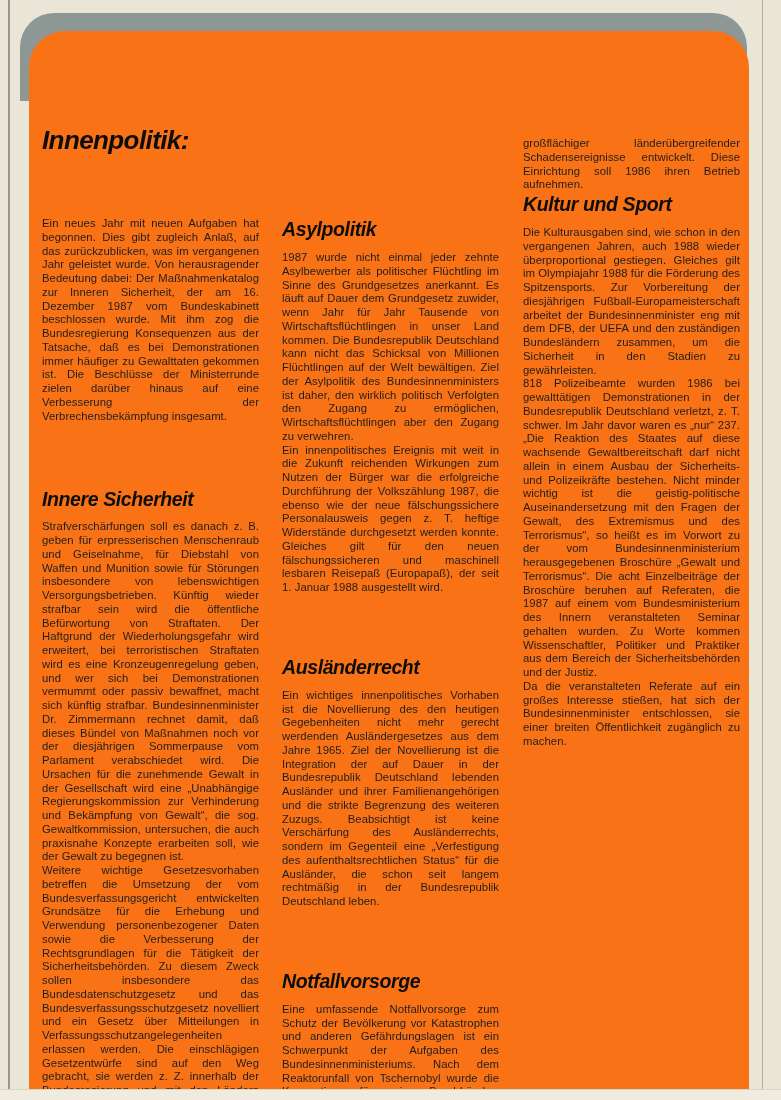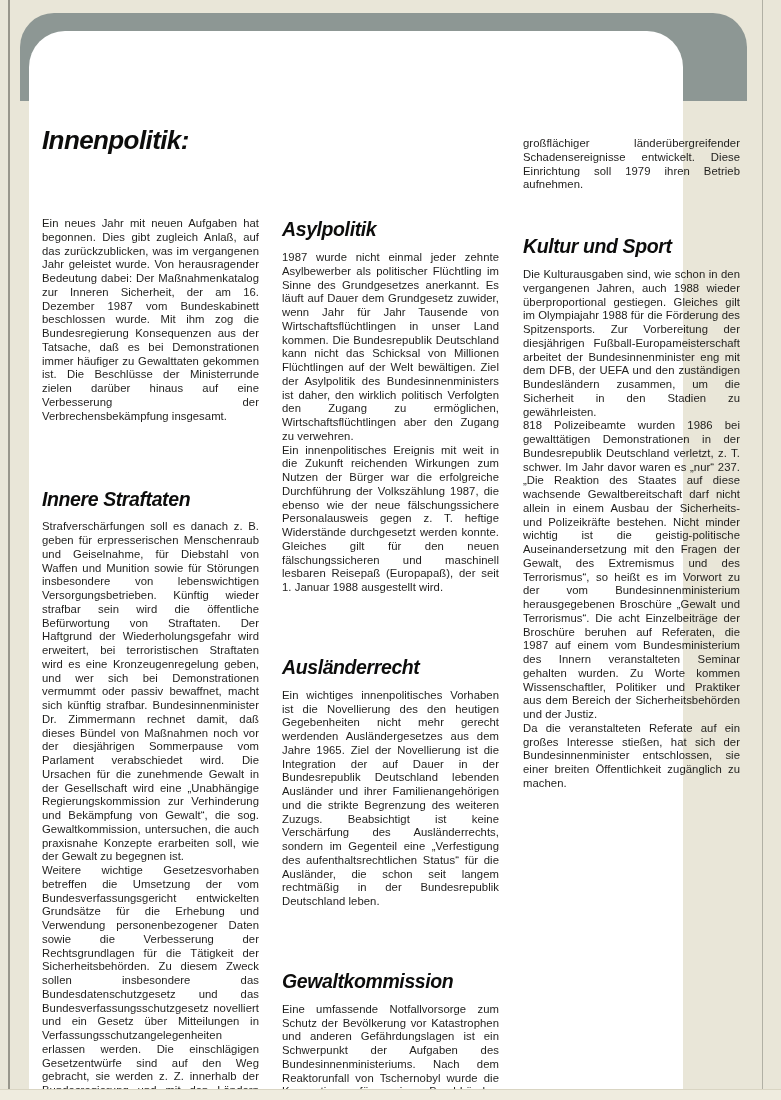--- a/index.html
+++ b/index.html
@@ -31,22 +31,22 @@
     background: #efecdf; border-top: 1px solid #d9d5c3;
   }
   
   .gray-band {
     position: absolute; left: 20px; top: 13px; width: 727px; height: 88px;
     background: #8d9794;
     border-radius: 34px 34px 0 0;
   }
   
   .card {
-    position: absolute; left: 29px; top: 31px; width: 654px; height: 1058px;
-    background: #ffffff;
+    position: absolute; left: 29px; top: 31px; width: 720px; height: 1058px;
+    background: #f97316;
     border-radius: 36px 36px 0 0;
   }
   .article-title {
     position: absolute; left: 13px; top: 94px; width: 470px;
     color: #0d0d0c;
   }
   .article-title .t-line {
     font-size: 26px; line-height: 31px;
     font-style: italic; font-weight: 800; letter-spacing: -0.6px;
     white-space: nowrap;
@@ -71,21 +71,21 @@
   .sec-heading {
     font-size: 19.5px; line-height: 24px;
     font-style: italic; font-weight: 800; letter-spacing: -0.4px;
     color: #0d0d0c;
     margin: 0 0 10px 0;
     white-space: nowrap;
   }
   .sec-heading.two-line { line-height: 23px; white-space: normal; }
   .mt-col1 { margin-top: 64px; margin-bottom: 9px; }
   .mt-col2 { margin-top: 60px; }
-  .mt-col3a { margin-top: 42px; }
+  .mt-col3a { }
   .mt-col3b { margin-top: 36px; }
   .page-number {
     position: absolute; left: 19px; top: 1056px;
     font-size: 8px; line-height: 10px; color: #34332e; font-weight: 700;
   }
 </style>
 </head>
 <body>
 
 <div class="page">
@@ -94,37 +94,37 @@
   <div class="gray-band"></div>
 
   <div class="card">
 
     <div class="article-title">
       <div class="t-line">Innenpolitik:</div>
     </div>
 
     <div class="col col1">
       <p>Ein neues Jahr mit neuen Aufgaben hat begonnen. Dies gibt zugleich Anlaß, auf das zurückzublicken, was im vergangenen Jahr geleistet wurde. Von herausragender Bedeutung dabei: Der Maßnahmenkatalog zur Inneren Sicherheit, der am 16. Dezember 1987 vom Bundeskabinett beschlossen wurde. Mit ihm zog die Bundesregierung Konsequenzen aus der Tatsache, daß es bei Demonstrationen immer häufiger zu Gewalttaten gekommen ist. Die Beschlüsse der Ministerrunde zielen darüber hinaus auf eine Verbesserung der Verbrechensbekämpfung insgesamt.</p>
-      <div class="sec-heading mt-col1">Innere Straftaten</div>
+      <div class="sec-heading mt-col1">Innere Sicherheit</div>
       <p>Strafverschärfungen soll es danach z. B. geben für erpresserischen Menschenraub und Geiselnahme, für Diebstahl von Waffen und Munition sowie für Störungen insbesondere von lebenswichtigen Versorgungsbetrieben. Künftig wieder strafbar sein wird die öffentliche Befürwortung von Straftaten. Der Haftgrund der Wiederholungsgefahr wird erweitert, bei terroristischen Straftaten wird es eine Kronzeugenregelung geben, und wer sich bei Demonstrationen vermummt oder passiv bewaffnet, macht sich künftig strafbar. Bundesinnenminister Dr. Zimmermann rechnet damit, daß dieses Bündel von Maßnahmen noch vor der diesjährigen Sommerpause vom Parlament verabschiedet wird. Die Ursachen für die zunehmende Gewalt in der Gesellschaft wird eine „Unabhängige Regierungskommission zur Verhinderung und Bekämpfung von Gewalt“, die sog. Gewaltkommission, untersuchen, die auch praxisnahe Konzepte erarbeiten soll, wie der Gewalt zu begegnen ist.</p>
       <p>Weitere wichtige Gesetzesvorhaben betreffen die Umsetzung der vom Bundesverfassungsgericht entwickelten Grundsätze für die Erhebung und Verwendung personenbezogener Daten sowie die Verbesserung der Rechtsgrundlagen für die Tätigkeit der Sicherheitsbehörden. Zu diesem Zweck sollen insbesondere das Bundesdatenschutzgesetz und das Bundesverfassungsschutzgesetz novelliert und ein Gesetz über Mitteilungen in Verfassungsschutzangelegenheiten erlassen werden. Die einschlägigen Gesetzentwürfe sind auf den Weg gebracht, sie werden z. Z. innerhalb der Bundesregierung und mit den Ländern abgestimmt.</p>
     </div>
 
     <div class="col col2">
       <div class="sec-heading">Asylpolitik</div>
       <p>1987 wurde nicht einmal jeder zehnte Asylbewerber als politischer Flüchtling im Sinne des Grundgesetzes anerkannt. Es läuft auf Dauer dem Grundgesetz zuwider, wenn Jahr für Jahr Tausende von Wirtschaftsflüchtlingen in unser Land kommen. Die Bundesrepublik Deutschland kann nicht das Schicksal von Millionen Flüchtlingen auf der Welt bewältigen. Ziel der Asylpolitik des Bundesinnenministers ist daher, den wirklich politisch Verfolgten den Zugang zu ermöglichen, Wirtschaftsflüchtlingen aber den Zugang zu verwehren.</p>
       <p>Ein innenpolitisches Ereignis mit weit in die Zukunft reichenden Wirkungen zum Nutzen der Bürger war die erfolgreiche Durchführung der Volkszählung 1987, die ebenso wie der neue fälschungssichere Personalausweis gegen z. T. heftige Widerstände durchgesetzt werden konnte. Gleiches gilt für den neuen fälschungssicheren und maschinell lesbaren Reisepaß (Europapaß), der seit 1. Januar 1988 ausgestellt wird.</p>
       <div class="sec-heading mt-col2">Ausländerrecht</div>
       <p>Ein wichtiges innenpolitisches Vorhaben ist die Novellierung des den heutigen Gegebenheiten nicht mehr gerecht werdenden Ausländergesetzes aus dem Jahre 1965. Ziel der Novellierung ist die Integration der auf Dauer in der Bundesrepublik Deutschland lebenden Ausländer und ihrer Familienangehörigen und die strikte Begrenzung des weiteren Zuzugs. Beabsichtigt ist keine Verschärfung des Ausländerrechts, sondern im Gegenteil eine „Verfestigung des aufenthaltsrechtlichen Status“ für die Ausländer, die schon seit langem rechtmäßig in der Bundesrepublik Deutschland leben.</p>
-      <div class="sec-heading mt-col2">Gewaltkommission</div>
+      <div class="sec-heading mt-col2">Notfallvorsorge</div>
       <p>Eine umfassende Notfallvorsorge zum Schutz der Bevölkerung vor Katastrophen und anderen Gefährdungslagen ist ein Schwerpunkt der Aufgaben des Bundesinnenministeriums. Nach dem Reaktorunfall von Tschernobyl wurde die Konzeption für ein Bund-Länder-Krisenmanagement mit einer zentralen Koordinierungsstelle beim Bundesinnenminister zur Bewältigung</p>
     </div>
 
     <div class="col col3">
-      <p>großflächiger länderübergreifender Schadensereignisse entwickelt. Diese Einrichtung soll 1979 ihren Betrieb aufnehmen.</p>
+      <p>großflächiger länderübergreifender Schadensereignisse entwickelt. Diese Einrichtung soll 1986 ihren Betrieb aufnehmen.</p>
       <div class="sec-heading mt-col3a">Kultur und Sport</div>
       <p>Die Kulturausgaben sind, wie schon in den vergangenen Jahren, auch 1988 wieder überproportional gestiegen. Gleiches gilt im Olympiajahr 1988 für die Förderung des Spitzensports. Zur Vorbereitung der diesjährigen Fußball-Europameisterschaft arbeitet der Bundesinnenminister eng mit dem DFB, der UEFA und den zuständigen Bundesländern zusammen, um die Sicherheit in den Stadien zu gewährleisten.</p>
       <p>818 Polizeibeamte wurden 1986 bei gewalttätigen Demonstrationen in der Bundesrepublik Deutschland verletzt, z. T. schwer. Im Jahr davor waren es „nur“ 237. „Die Reaktion des Staates auf diese wachsende Gewaltbereitschaft darf nicht allein in einem Ausbau der Sicherheits- und Polizeikräfte bestehen. Nicht minder wichtig ist die geistig-politische Auseinandersetzung mit den Fragen der Gewalt, des Extremismus und des Terrorismus“, so heißt es im Vorwort zu der vom Bundesinnenministerium herausgegebenen Broschüre „Gewalt und Terrorismus“. Die acht Einzelbeiträge der Broschüre beruhen auf Referaten, die 1987 auf einem vom Bundesministerium des Innern veranstalteten Seminar gehalten wurden. Zu Worte kommen Wissenschaftler, Politiker und Praktiker aus dem Bereich der Sicherheitsbehörden und der Justiz.</p>
       <p>Da die veranstalteten Referate auf ein großes Interesse stießen, hat sich der Bundesinnenminister entschlossen, sie einer breiten Öffentlichkeit zugänglich zu machen.</p>
     </div>
 
     <div class="page-number">26</div>
   </div>
 
   <div class="bottom-strip"></div>

